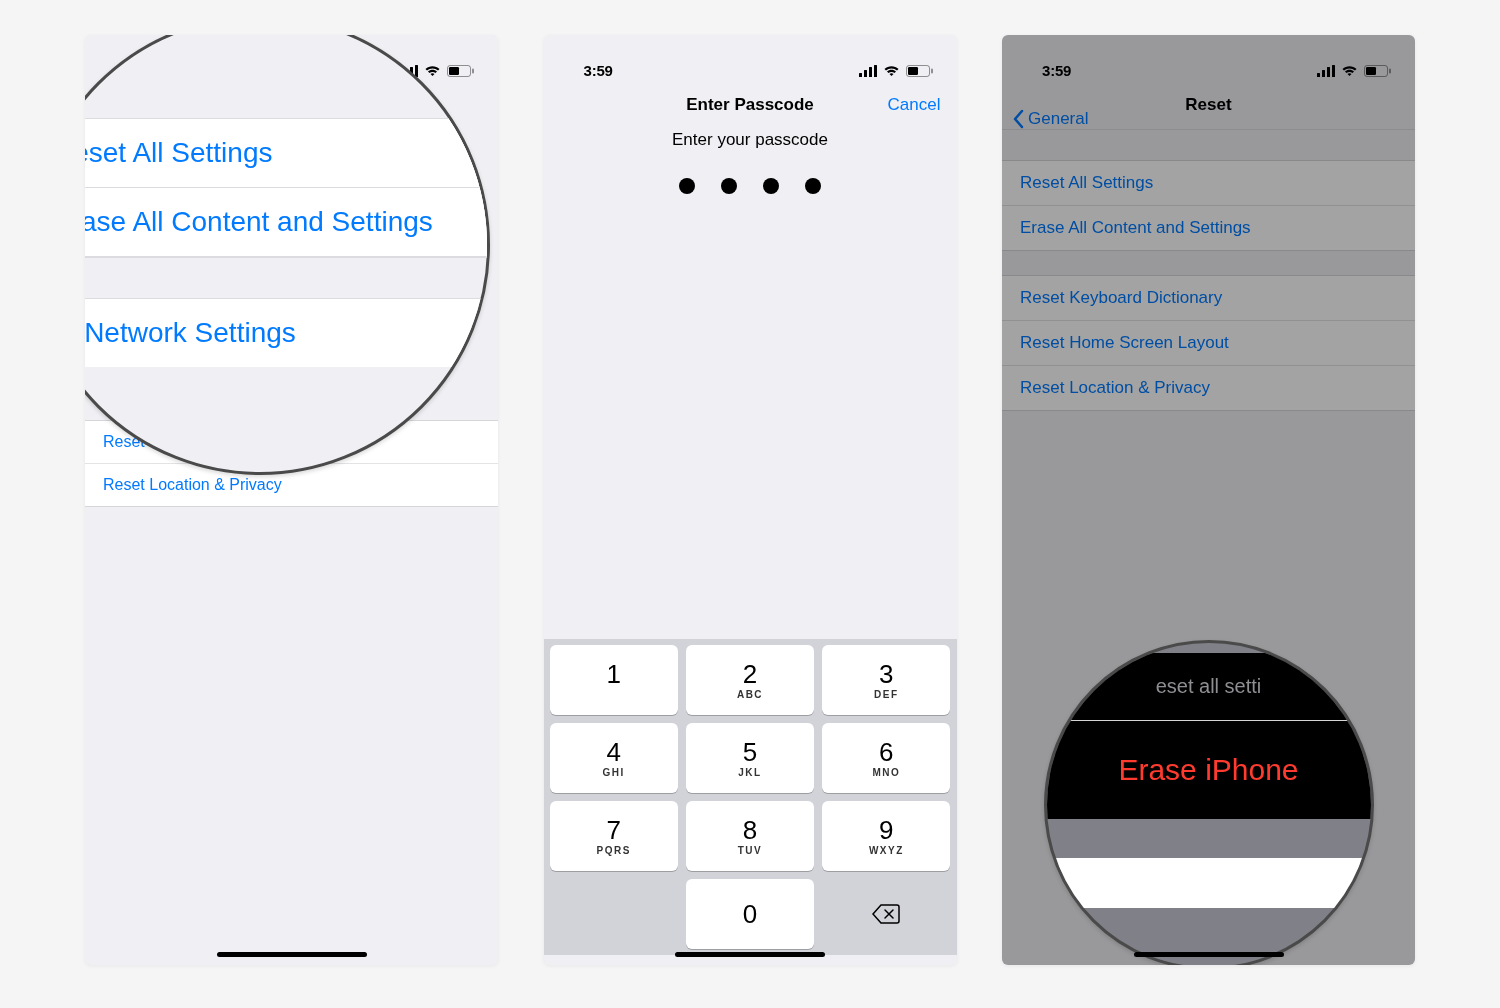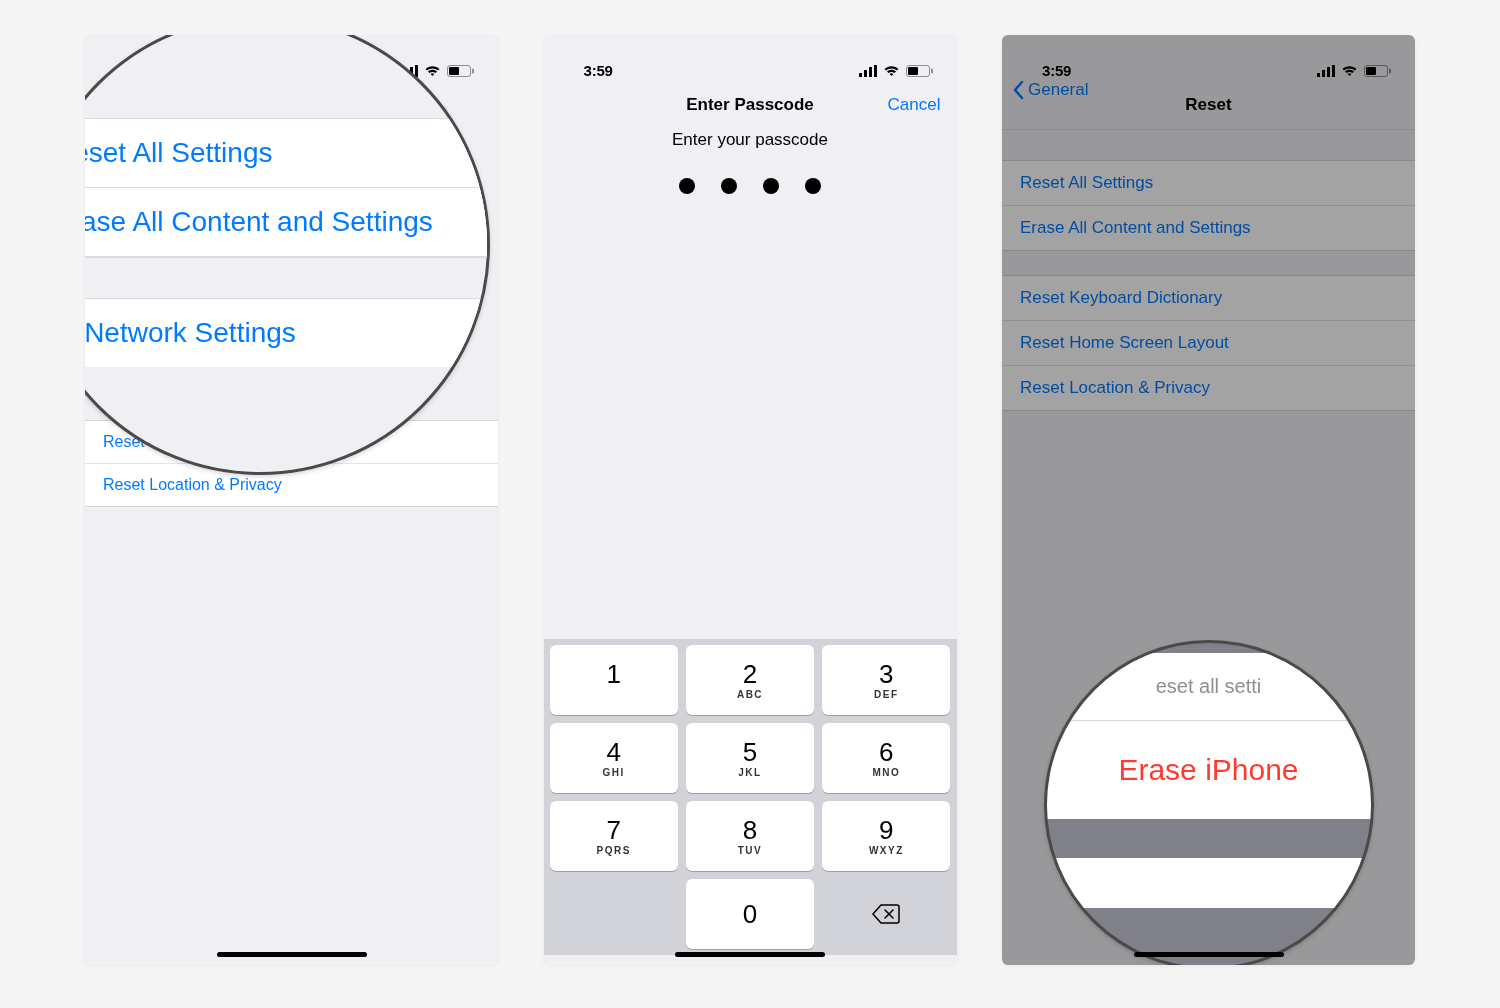--- a/index.html
+++ b/index.html
@@ -47,21 +47,21 @@
     top: 45px; left: 0; right: 0;
     height: 50px;
     display: flex;
     align-items: center;
     justify-content: center;
     border-bottom: 1px solid rgba(0,0,0,0.08);
   }
   .nav-back {
     position: absolute;
     left: 10px; top: 0; bottom: 0;
-    display: flex; align-items: flex-start;
+    display: flex; align-items: flex-end;
     color: #007aff;
     font-size: 17px;
     gap: 4px;
   }
   .nav-title { font-size: 17px; font-weight: 600; }
   .nav-right {
     position: absolute;
     right: 16px; top: 0; bottom: 0;
     display: flex; align-items: center;
     color: #007aff;
@@ -134,21 +134,21 @@
 
   
   .dimmer {
     position: absolute; inset: 0;
     background: rgba(0,0,0,0.36);
   }
 
   
   .mag2-box {
     position:absolute; left:-20px; right:-20px;
-    background:#ffffff;
+    background:#000000;
     border-radius: 14px;
     overflow:hidden;
   }
   .mag2-row {
     text-align:center;
     padding: 22px 10px;
     font-size: 30px;
     border-bottom:1px solid #d6d6d9;
   }
   .mag2-row.grey { color:#8e8e93; font-size:20px; }

